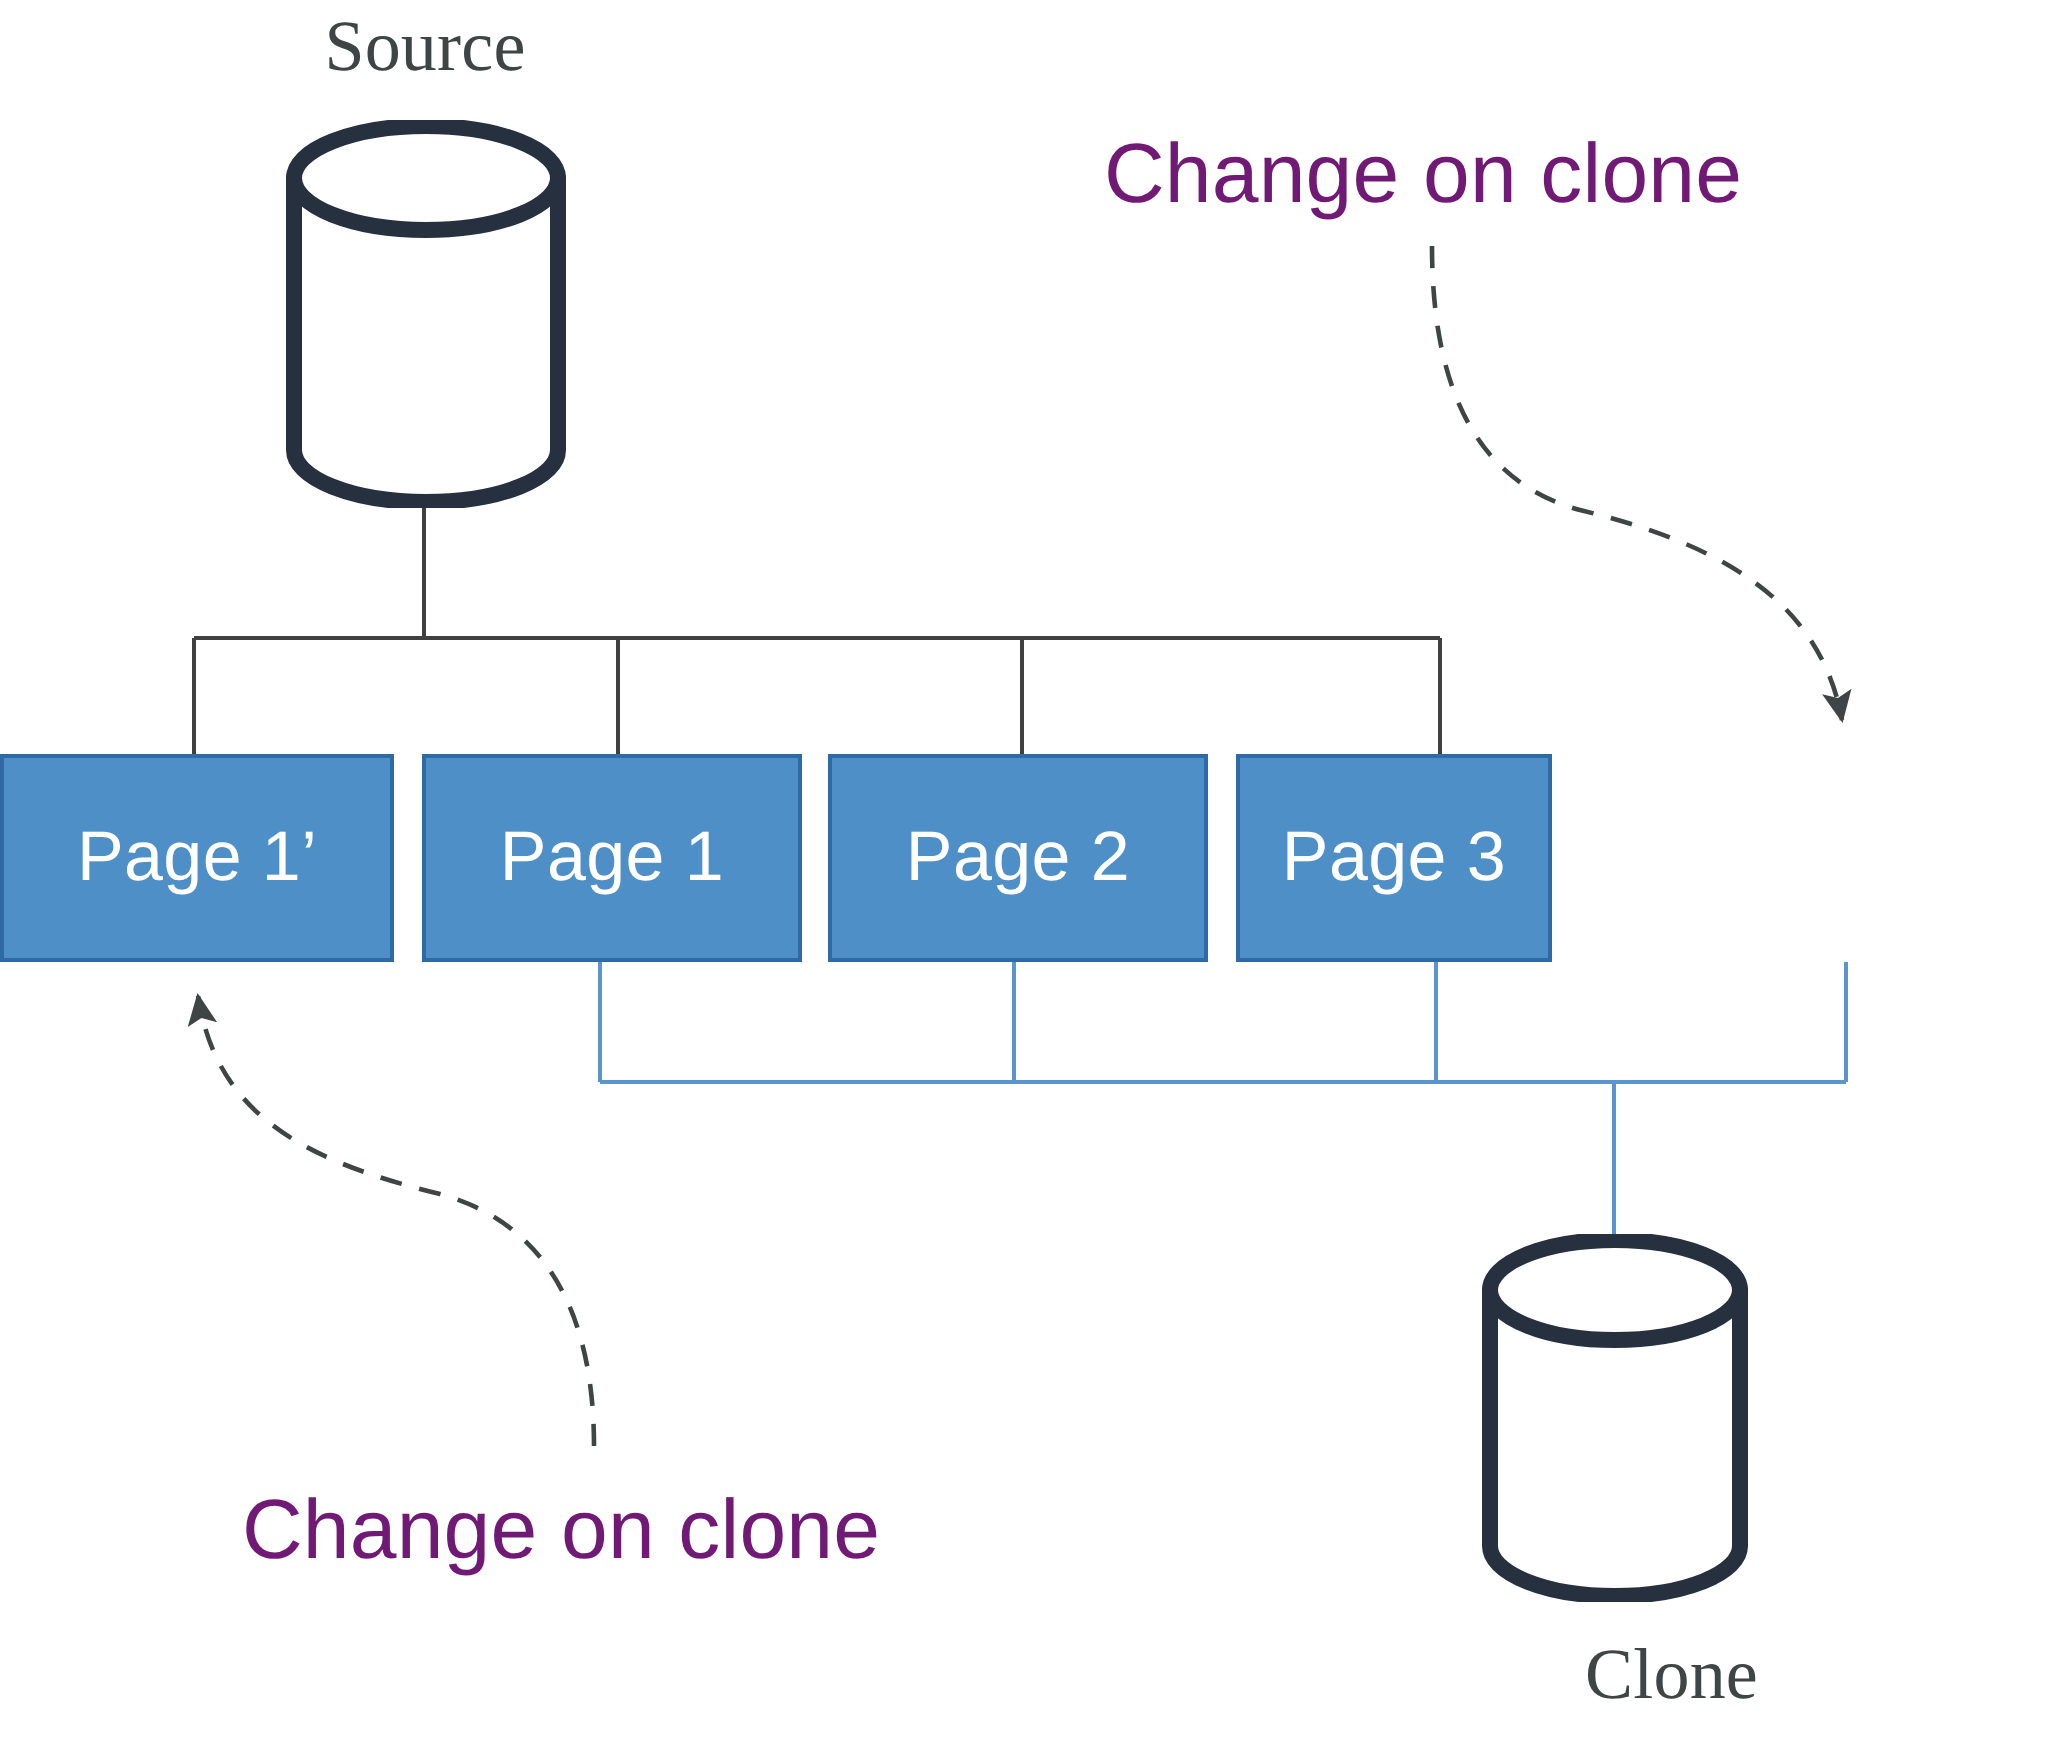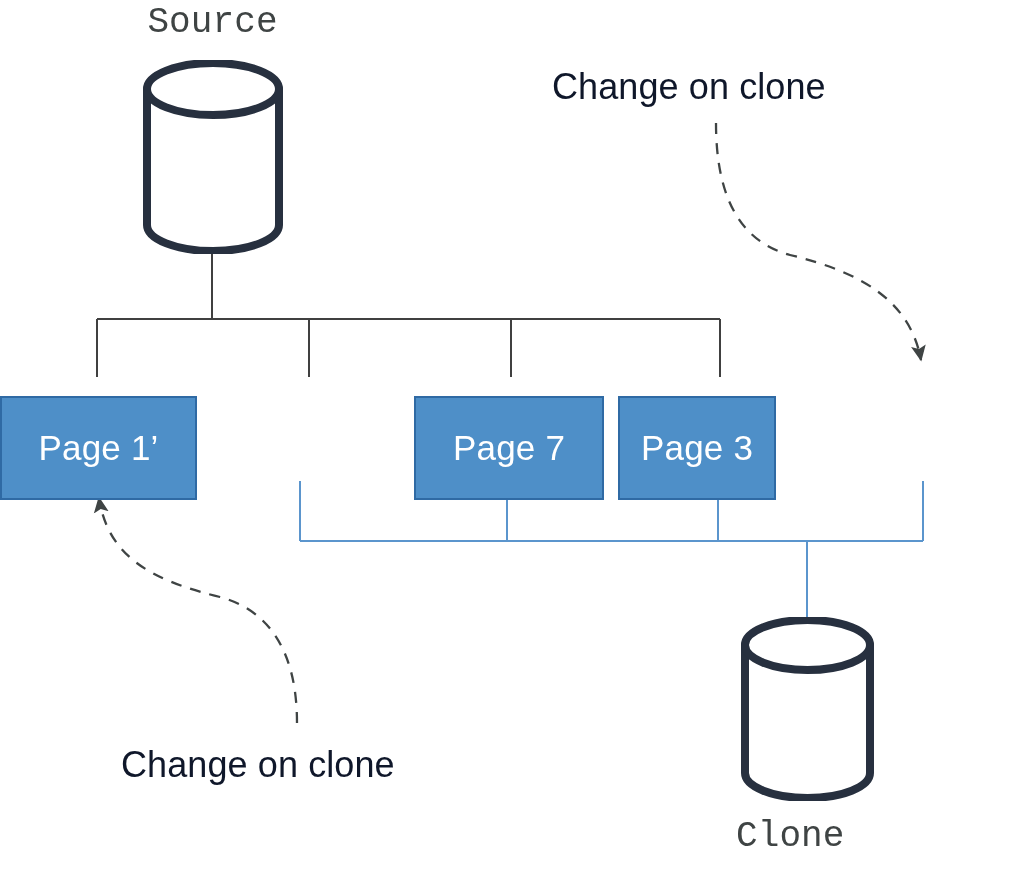--- a/index.html
+++ b/index.html
@@ -21,45 +21,44 @@
   #diagram-svg {
     position: absolute;
     left: 0;
     top: 0;
     width: 1028px;
     height: 876px;
     display: block;
   }
   .node-label {
     position: absolute;
-    font-family: Liberation Mono, monospace;
+    font-family: Liberation Serif, serif;
     font-size: 36px;
     line-height: 42px;
     color: #3f4444;
     white-space: nowrap;
     letter-spacing: 0.1px;
   }
   .annotation-label {
     position: absolute;
     font-family: "Liberation Sans", sans-serif;
-    font-size: 36px;
+    font-size: 42px;
     line-height: 42px;
-    color: #0f172a;
+    color: #701a75;
     white-space: nowrap;
     letter-spacing: 0.1px;
   }
   .page-box {
     position: absolute;
     box-sizing: border-box;
     background: #4e8fc8;
     border: 2px solid #2f6aa4;
     display: flex;
     align-items: center;
     justify-content: center;
-    margin-top: 19px;
   }
   .page-box-label {
     font-family: "Liberation Sans", sans-serif;
     font-size: 35px;
     line-height: 40px;
     color: #ffffff;
     white-space: nowrap;
     letter-spacing: 0.2px;
   }
   .cylinder-wrap {
@@ -118,36 +117,39 @@
       <path d="M 9 29 L 9 165 A 66 26 0 0 0 141 165 L 141 29" fill="#ffffff" stroke="#27303f" stroke-width="8" stroke-linejoin="round" stroke-linecap="round"></path>
 
       <ellipse cx="75" cy="29" rx="66" ry="26" fill="#ffffff" stroke="#27303f" stroke-width="8"></ellipse>
     </svg>
   </div>
 
   <div class="page-box" style="left:0px; top:377px; width:197px; height:104px;">
     <span class="page-box-label">Page 1’</span>
   </div>
 
+  <div class="page-box" style="left:211px; top:377px; width:190px; height:104px;">
+    <span class="page-box-label">Page 1</span>
+  </div>
 
   <div class="page-box" style="left:414px; top:377px; width:190px; height:104px;">
-    <span class="page-box-label">Page 7</span>
+    <span class="page-box-label">Page 2</span>
   </div>
 
   <div class="page-box" style="left:618px; top:377px; width:158px; height:104px;">
     <span class="page-box-label">Page 3</span>
   </div>
 
 
   <div class="cylinder-wrap" style="left:736px; top:617px;">
     <svg width="143" height="184" viewBox="0 0 143 184">
       <path d="M 9 28 L 9 156 A 62.5 25 0 0 0 134 156 L 134 28" fill="#ffffff" stroke="#27303f" stroke-width="8" stroke-linejoin="round" stroke-linecap="round"></path>
       <ellipse cx="71.5" cy="28" rx="62.5" ry="25" fill="#ffffff" stroke="#27303f" stroke-width="8"></ellipse>
     </svg>
   </div>
 
-  <div class="node-label" style="left:736px; top:816px; width:143px; text-align:left;">Clone</div>
+  <div class="node-label" style="left:736px; top:816px; width:143px; text-align:right;">Clone</div>
 
   <div class="annotation-label" style="left:552px; top:66px;">Change on clone</div>
 
   <div class="annotation-label" style="left:121px; top:744px;">Change on clone</div>
 
 </div>
 
 </body></html>

